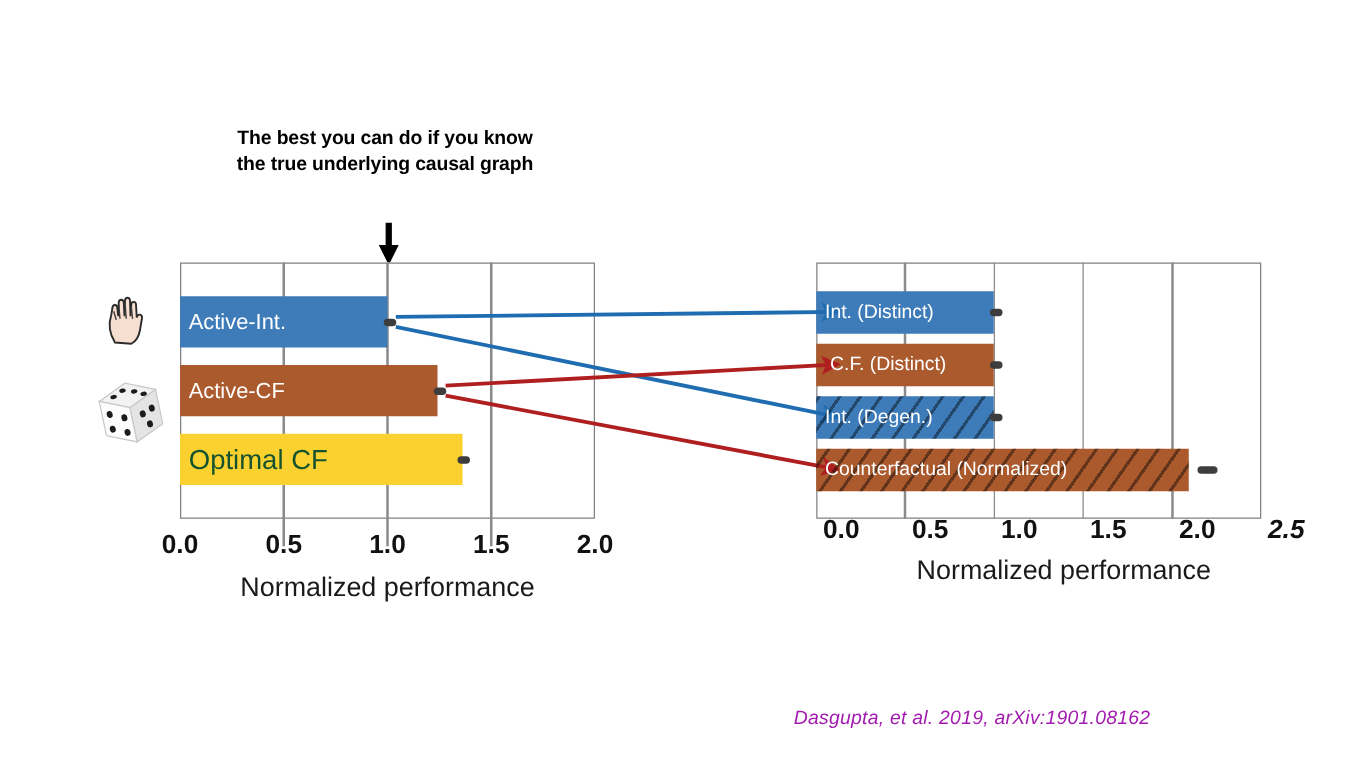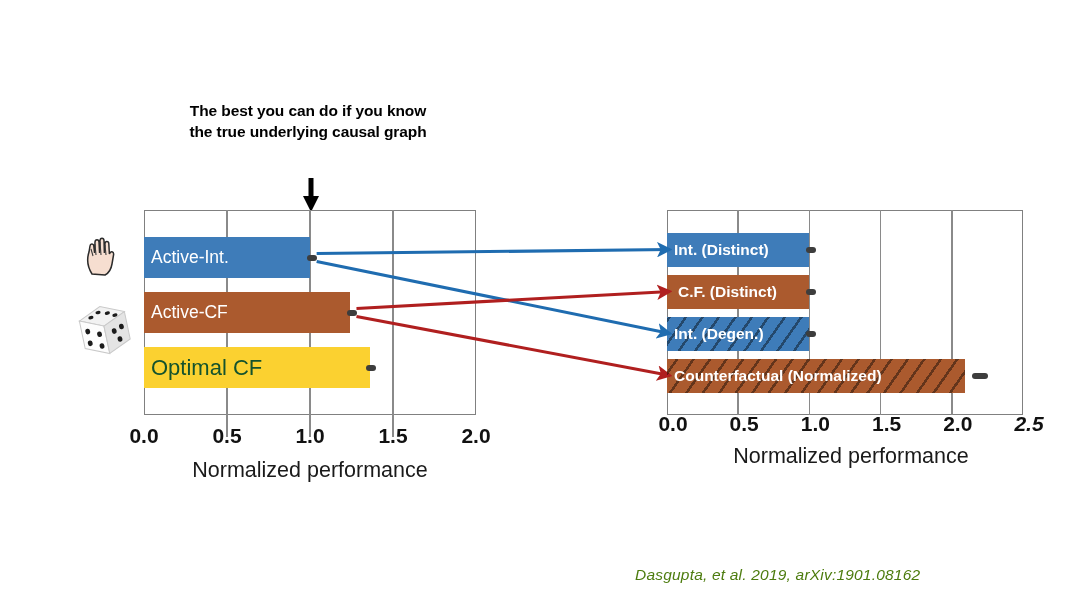--- a/index.html
+++ b/index.html
@@ -74,21 +74,21 @@
   #arrow-layer{position:absolute;left:0;top:0;width:1080px;height:608px;
     pointer-events:none;}
 
   
   #hand-icon{position:absolute;left:84px;top:236px;width:36px;height:40px;}
   #dice-icon{position:absolute;left:74px;top:300px;width:62px;height:62px;}
 
   
   #citation{
     position:absolute;left:635px;top:566px;
-    font-size:15.5px;font-style:italic;color:#4d7c0f;
+    font-size:15.5px;font-style:italic;color:#a21caf;
     font-family:"Liberation Sans", sans-serif;
     letter-spacing:.2px;
   }
 </style>
 </head>
 <body>
 
 <div class="stage">
 
   <div id="annotation">The best you can do if you know the true underlying causal graph</div>
@@ -151,21 +151,21 @@
   </div>
   <div class="tick-holder" id="left-ticks">
       <div class="ticklabel" style="left: 144px; top: 424px;">0.0</div>
       <div class="ticklabel" style="left: 227px; top: 424px;">0.5</div>
       <div class="ticklabel" style="left: 310px; top: 424px;">1.0</div>
       <div class="ticklabel" style="left: 393px; top: 424px;">1.5</div>
       <div class="ticklabel" style="left: 476px; top: 424px;">2.0</div>
     </div>
   <div class="axistitle" style="left:144px;top:458px;width:332px;">Normalized performance</div>
 
-  <div class="chart" id="right-chart" style="left:667px;top:210px;width:296px;height:205px;font-weight:bold;">
+  <div class="chart" id="right-chart" style="left:653px;top:210px;width:296px;height:205px;">
     <div class="plotbox" style="width:356px;height:205px;"></div>
     <div class="grid-holder">
         <div class="gridline" style="left: 70.4px;"></div>
         <div class="gridline" style="left: 141.6px;"></div>
         <div class="gridline" style="left: 212.8px;"></div>
         <div class="gridline" style="left: 284px;"></div>
       </div>
     <div class="bars-holder">
         <div class="bar" style="left: 0px; top: 22.5px; width: 142.4px; height: 34px; background: rgb(62, 124, 185);">
           <span class="blabel" style="color: rgb(255, 255, 255); font-size: 15.5px;">Int. (Distinct)</span>

